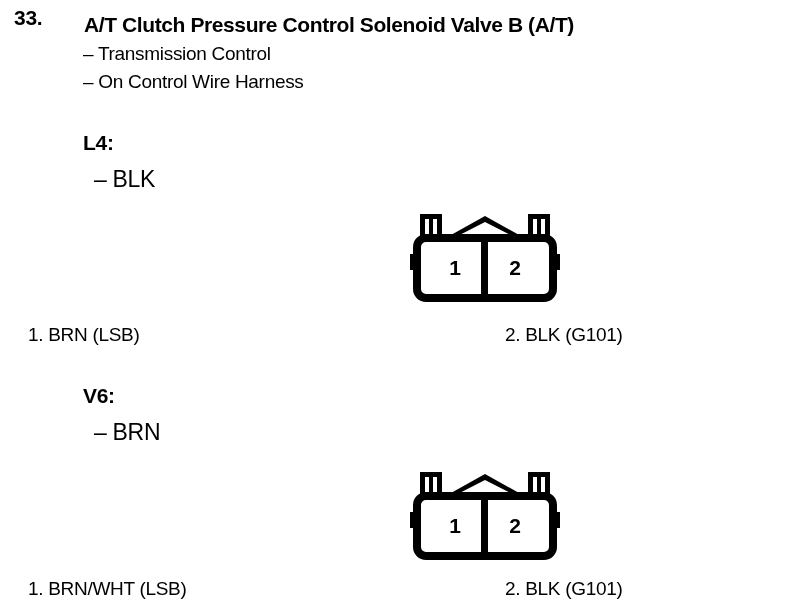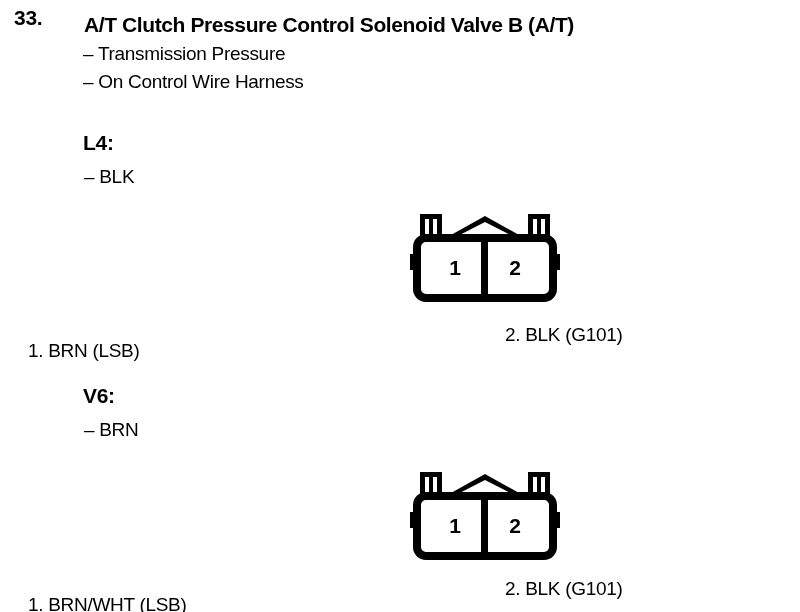--- a/index.html
+++ b/index.html
@@ -28,33 +28,33 @@
   }
   .sub1{top:43px;}
   .sub2{top:71px;}
 
   
   .variant-head{
     position:absolute;left:83px;
     font-size:21px;font-weight:bold;letter-spacing:-0.3px;
   }
   .variant-wire{
-    position:absolute;left:84px;
-    font-size:19px;letter-spacing:-0.3px;white-space:nowrap;
+    position:absolute;left:94px;
+    font-size:23px;letter-spacing:-0.3px;white-space:nowrap;
   }
   .v-l4-head{top:131px;}
   .v-l4-wire{top:166px;}
   .v-v6-head{top:384px;}
   .v-v6-wire{top:419px;}
 
   
   .legend{
     position:absolute;font-size:19px;letter-spacing:-0.3px;white-space:nowrap;
   }
-  .legend-l{left:28px;margin-top:16px;}
+  .legend-l{left:28px;}
   .legend-r{left:505px;}
   .lg-row1{top:324px;}
   .lg-row2{top:578px;}
 
   
   .connector{position:absolute;width:152px;height:92px;}
   .conn-1{left:409px;top:210px;}
   .conn-2{left:409px;top:468px;}
   .connector svg{display:block;width:152px;height:92px;}
   .cav-num{
@@ -64,21 +64,21 @@
 </style>
 </head>
 <body>
 
 <div class="page">
 
   <div class="item-no">33.</div>
 
   <div class="title">A/T Clutch Pressure Control Solenoid Valve B (A/T)</div>
 
-  <div class="subitem sub1">– Transmission Pressure</div>
+  <div class="subitem sub1">– Transmission Control</div>
 
   <div class="subitem sub2">– On Control Wire Harness</div>
 
   <div class="variant-head v-l4-head">L4:</div>
 
   <div class="variant-wire v-l4-wire">– BLK</div>
 
   <div class="connector conn-1">
     <svg viewBox="0 0 152 92" xmlns="http://www.w3.org/2000/svg">
 

